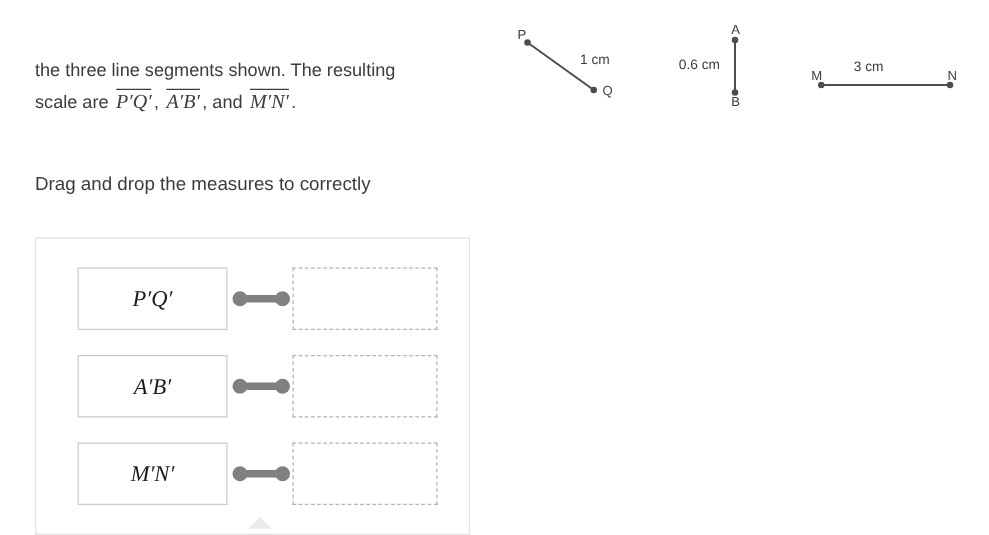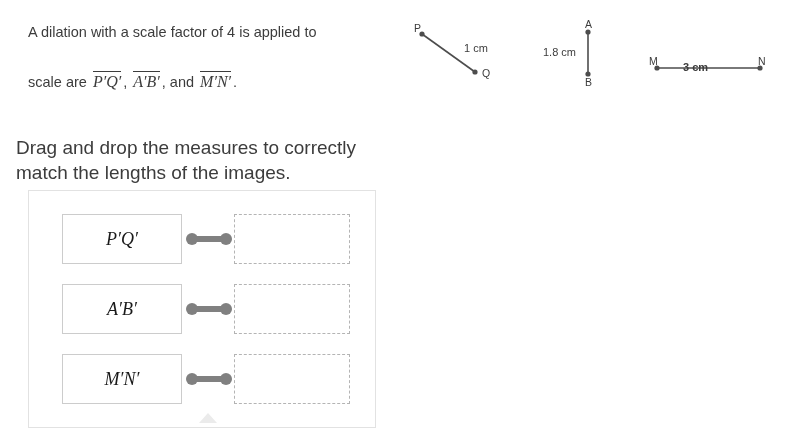--- a/index.html
+++ b/index.html
@@ -32,24 +32,24 @@
     font-size: 16px;
     border-top: 1px solid #3c3c3c;
     padding-top: 1px;
     margin: 0 2px;
     display: inline-block;
     line-height: 18px;
   }
 
   #instruction-text {
     position: absolute;
-    left: 16px;
+    left: 28px;
     top: 135px;
     width: 360px;
-    font-size: 19px;
+    font-size: 15px;
     line-height: 25px;
     color: #3c3c3c;
   }
 
   
   #figures {
     position: absolute;
     left: 400px;
     top: 14px;
     width: 380px;
@@ -151,61 +151,60 @@
     height: 0;
     border-left: 9px solid transparent;
     border-right: 9px solid transparent;
     border-bottom: 10px solid #ebebeb;
   }
 </style>
 </head>
 <body>
 
 <div id="question-text">
-  <span>A dilation with a scale factor of 4 is applied to</span><br>
   <br>
+  <span>the three line segments shown. The resulting</span><br>
   <span>scale are</span>
   <span class="mathitem">P′Q′</span><span>,</span>
   <span class="mathitem">A′B′</span><span>, and</span>
   <span class="mathitem">M′N′</span><span>.</span>
 </div>
 
 <div id="instruction-text">
   <span>Drag and drop the measures to correctly</span><br>
-  <span>match the lengths of the images.</span>
 </div>
 
 <div id="figures">
 
   <svg width="110" height="80" style="position:absolute;left:0px;top:6px;">
     <line x1="22" y1="14" x2="75" y2="52" stroke="#4d4d4d" stroke-width="1.6"></line>
     <circle cx="22" cy="14" r="2.6" fill="#4d4d4d"></circle>
     <circle cx="75" cy="52" r="2.6" fill="#4d4d4d"></circle>
   </svg>
   <span class="fig-label" style="left:14px; top:8px;">P</span>
   <span class="fig-label" style="left:82px; top:53px;">Q</span>
   <span class="fig-measure" style="left:64px; top:28px;">1 cm</span>
 
   <svg width="60" height="80" style="position:absolute;left:160px;top:2px;">
     <line x1="28" y1="16" x2="28" y2="58" stroke="#4d4d4d" stroke-width="1.6"></line>
     <circle cx="28" cy="16" r="2.6" fill="#4d4d4d"></circle>
     <circle cx="28" cy="58" r="2.6" fill="#4d4d4d"></circle>
   </svg>
   <span class="fig-label" style="left:185px; top:4px;">A</span>
   <span class="fig-label" style="left:185px; top:62px;">B</span>
-  <span class="fig-measure" style="left:143px; top:32px;">1.8 cm</span>
+  <span class="fig-measure" style="left:143px; top:32px;">0.6 cm</span>
 
   <svg width="140" height="60" style="position:absolute;left:243px;top:34px;">
     <line x1="14" y1="20" x2="117" y2="20" stroke="#4d4d4d" stroke-width="1.6"></line>
     <circle cx="14" cy="20" r="2.6" fill="#4d4d4d"></circle>
     <circle cx="117" cy="20" r="2.6" fill="#4d4d4d"></circle>
   </svg>
   <span class="fig-label" style="left:249px; top:41px;">M</span>
   <span class="fig-label" style="left:358px; top:41px;">N</span>
-  <span class="fig-measure" style="left:283px; top:47px;font-weight:bold;">3 cm</span>
+  <span class="fig-measure" style="left:283px; top:34px;">3 cm</span>
 </div>
 
 <div id="dragdrop-panel">
 
   <div class="dd-row r0">
     <div class="dd-source">P′Q′</div>
     <div class="dd-connector">
       <span class="knob left"></span>
       <span class="bar"></span>
       <span class="knob right"></span>

